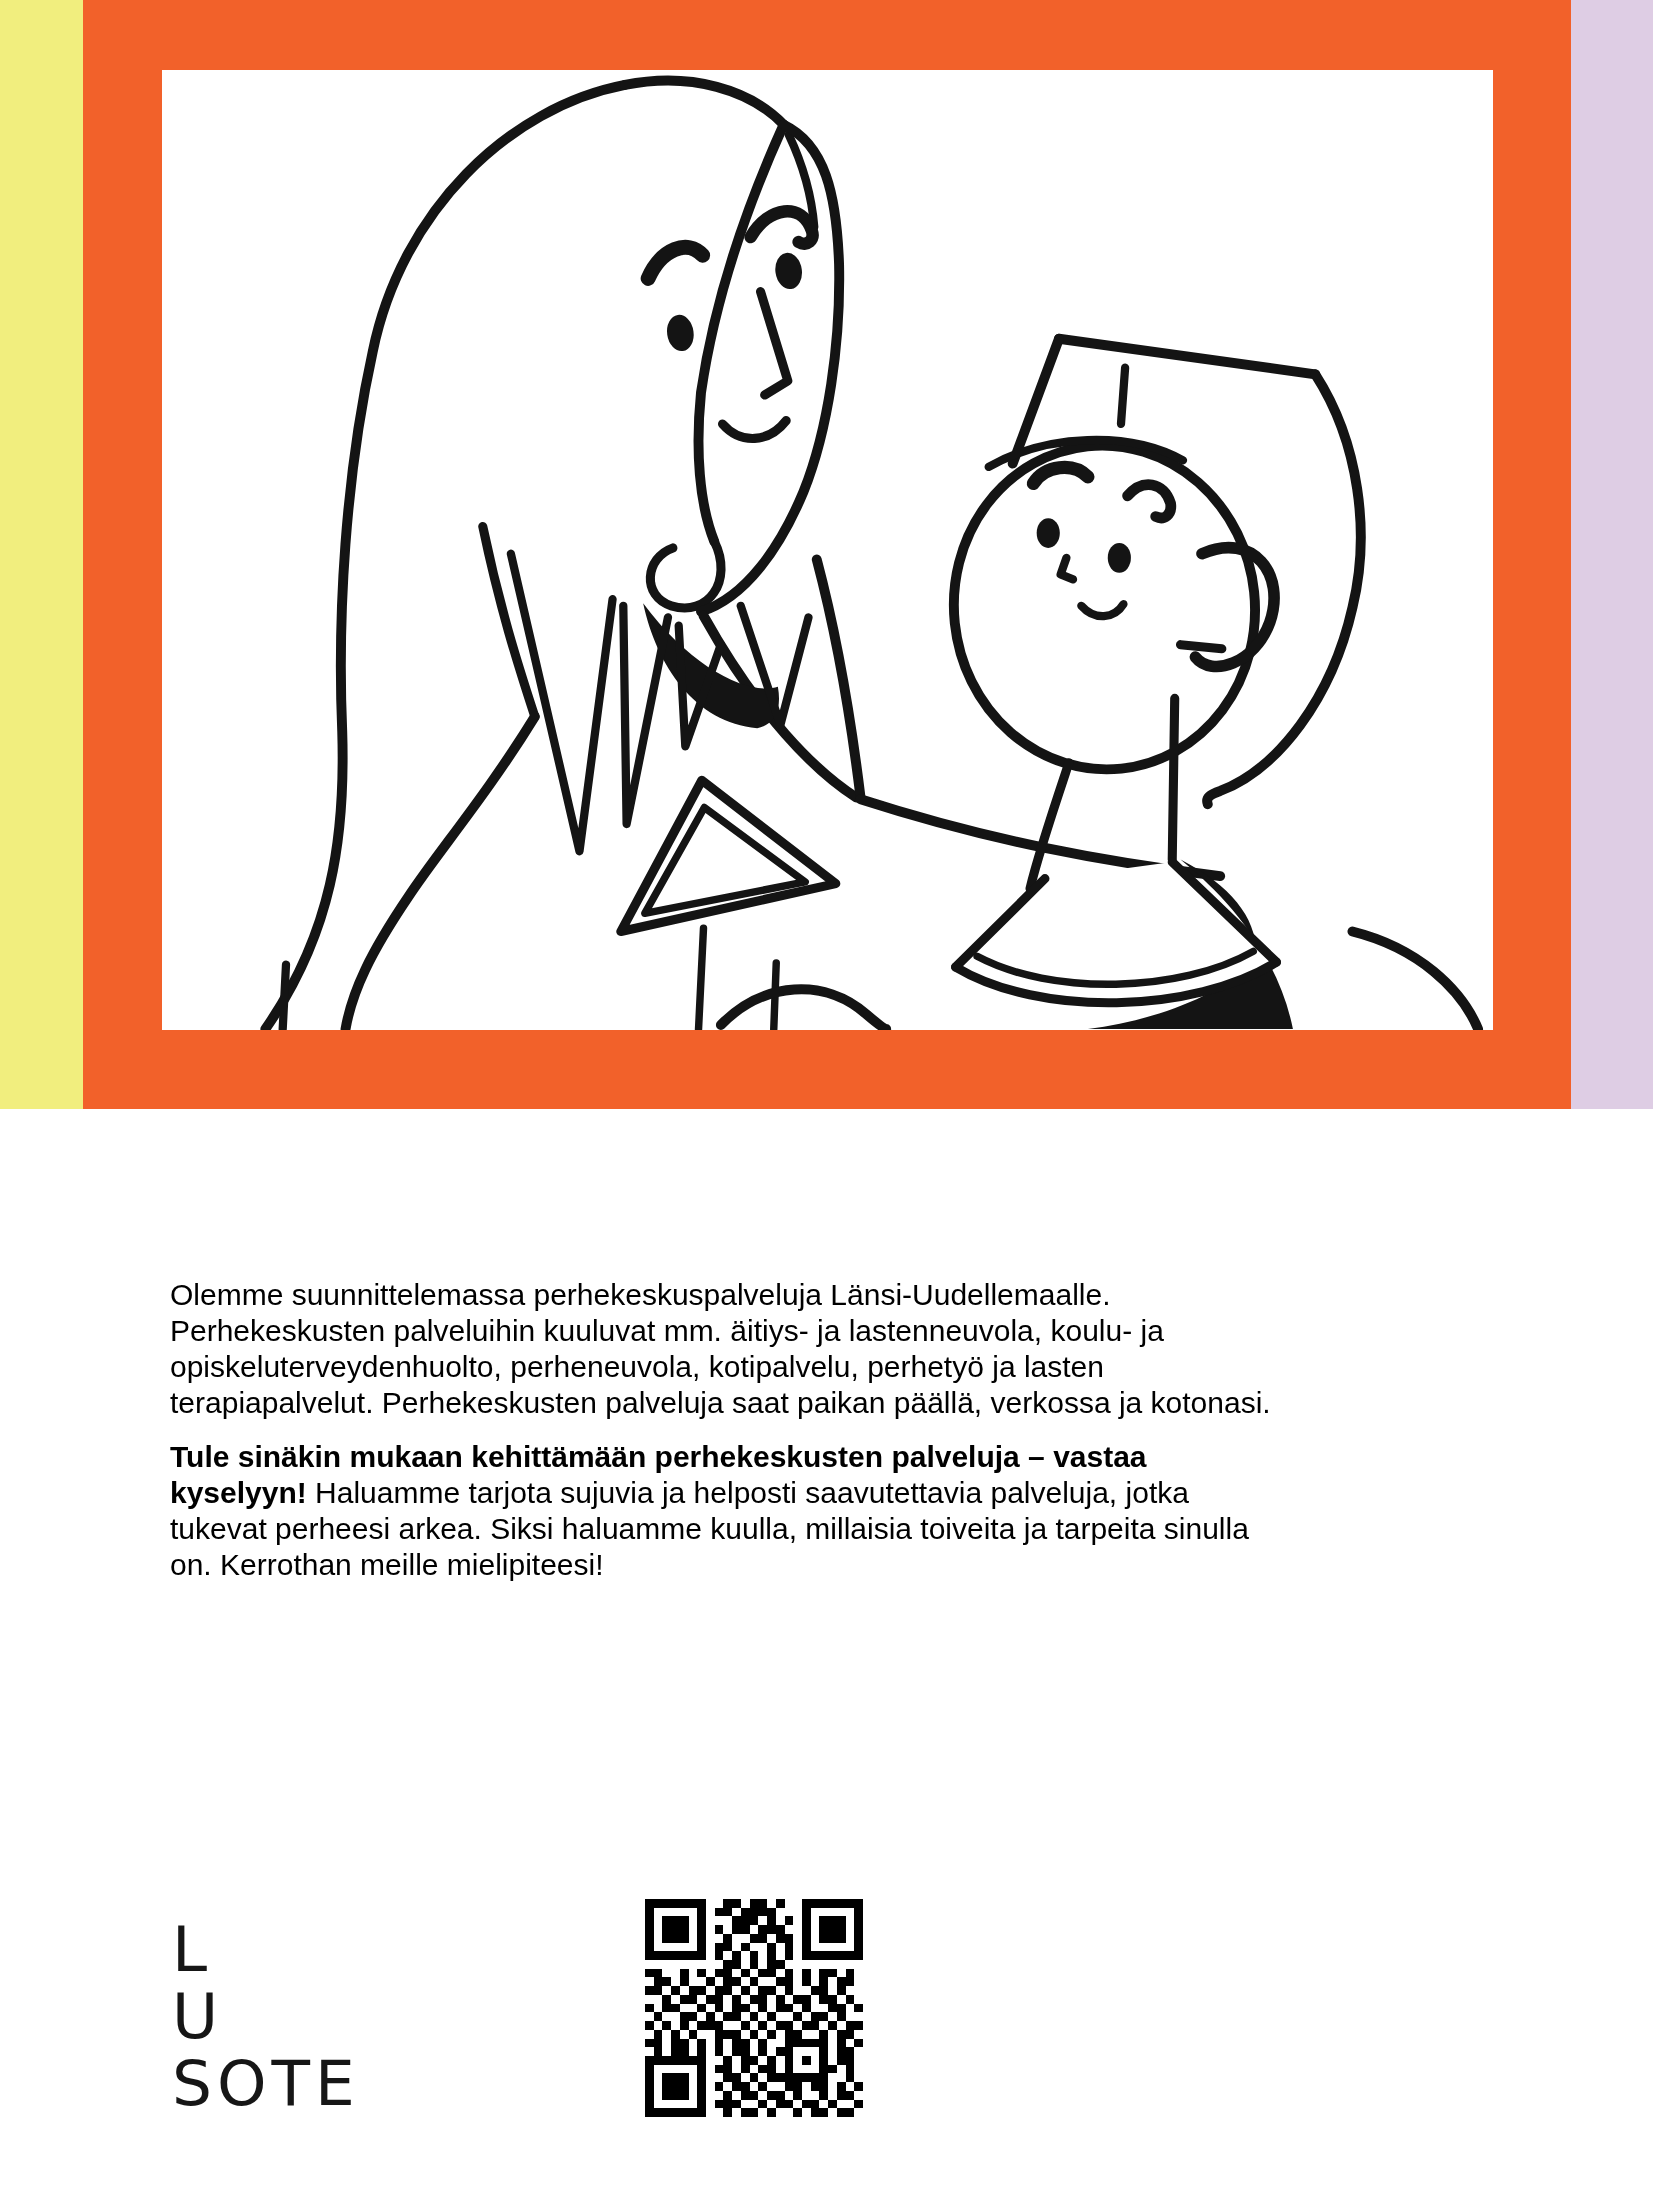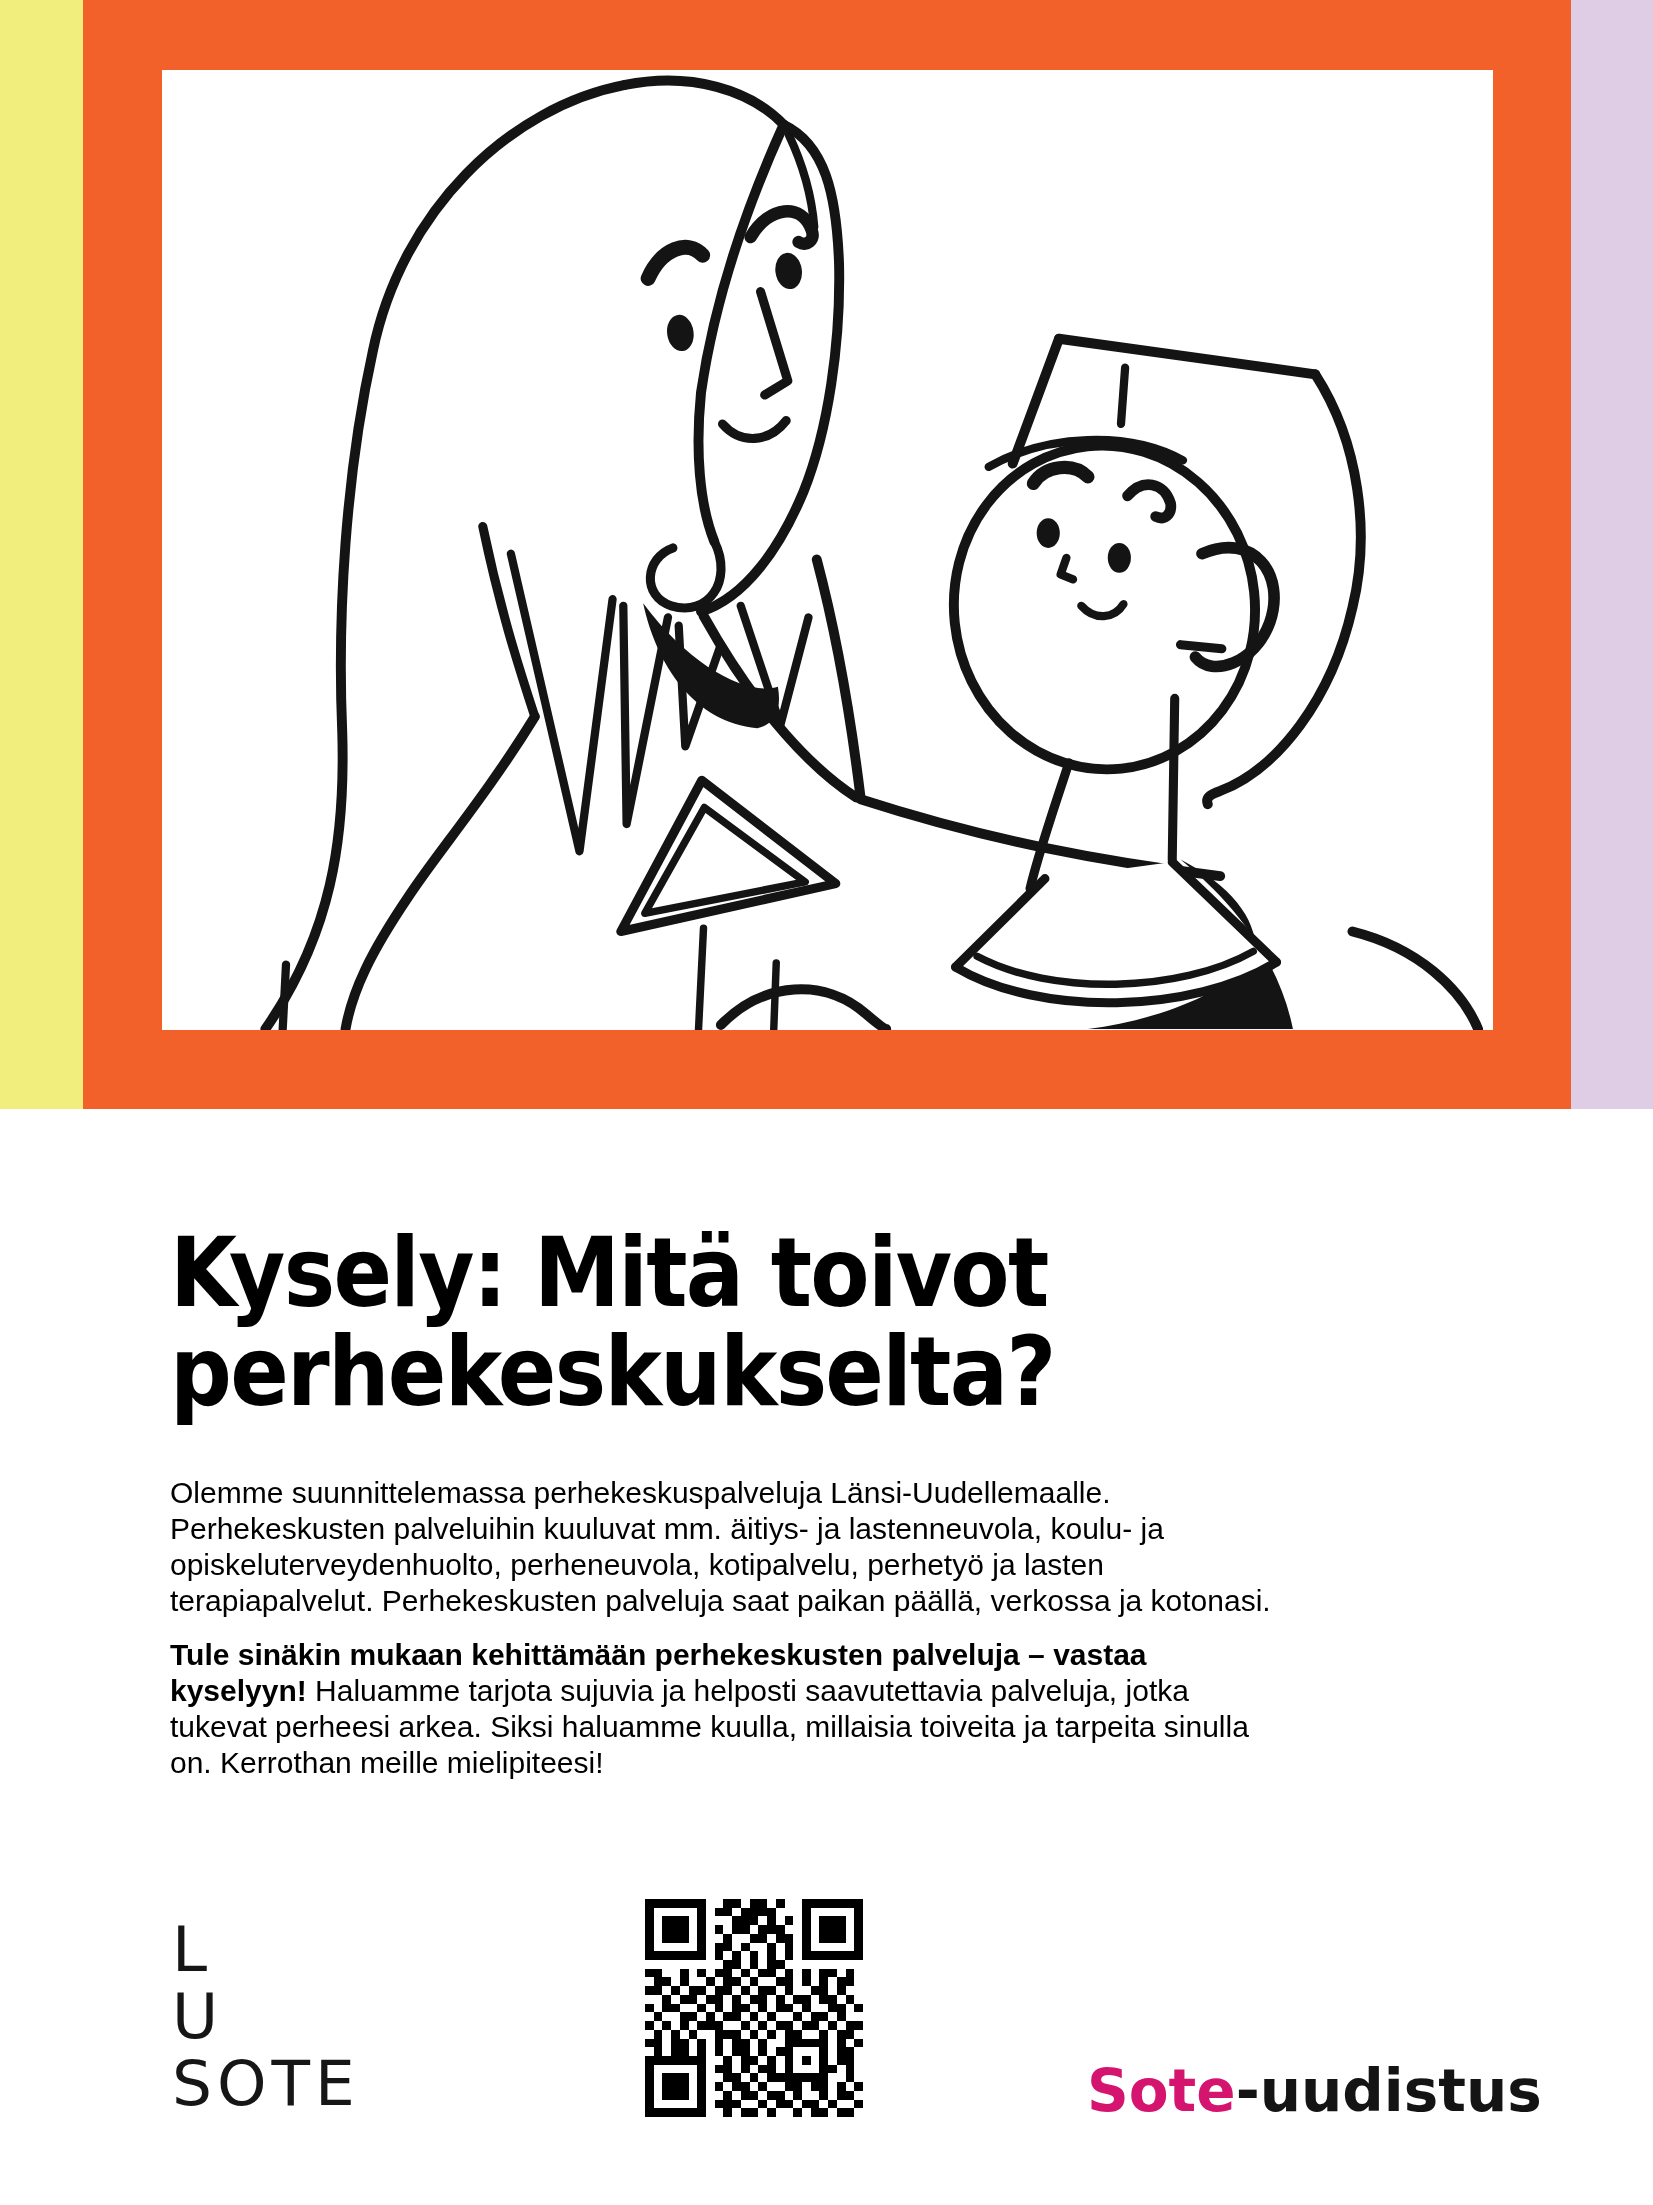--- a/index.html
+++ b/index.html
@@ -98,22 +98,20 @@
             <path d="M 1222 958 L 1348 1079" stroke-width="11"></path>
             <path d="M 960 1085 C 1062 1146 1248 1141 1348 1079" stroke-width="11"></path>
             <path d="M 986 1072 C 1076 1120 1232 1116 1320 1066" stroke-width="9"></path>
           </g>
         </svg>
       </div>
     </div>
   </div>
 
   <div class="content" style="color: rgb(0, 0, 0);">
-    <h1 class="headline">Kysely: Mitä toivot
-perhekeskukselta?</h1>
     <div class="body-text" id="paragraphs">
         <p><span class="seg-regular">Olemme suunnittelemassa perhekeskuspalveluja Länsi-Uudellemaalle.
 Perhekeskusten palveluihin kuuluvat mm. äitiys- ja lastenneuvola, koulu- ja
 opiskeluterveydenhuolto, perheneuvola, kotipalvelu, perhetyö ja lasten
 terapiapalvelut. Perhekeskusten palveluja saat paikan päällä, verkossa ja kotonasi.</span></p>
         <p><span class="seg-bold">Tule sinäkin mukaan kehittämään perhekeskusten palveluja – vastaa
 kyselyyn!</span><span class="seg-regular"> Haluamme tarjota sujuvia ja helposti saavutettavia palveluja, jotka
 tukevat perheesi arkea. Siksi haluamme kuulla, millaisia toiveita ja tarpeita sinulla
 on. Kerrothan meille mielipiteesi!</span></p>
       </div>
@@ -746,18 +744,15 @@
       <i style="background: rgb(0, 0, 0);"></i>
       <i></i>
       <i style="background: rgb(0, 0, 0);"></i>
       <i style="background: rgb(0, 0, 0);"></i>
       <i></i>
       <i style="background: rgb(0, 0, 0);"></i>
       <i style="background: rgb(0, 0, 0);"></i>
       <i></i>
     </div>
 
-  <div class="brand">
-    <span class="pink" style="color: rgb(212, 20, 110);">Sote</span><span class="black" style="color: rgb(20, 20, 20);">-uudistus</span>
-  </div>
 
 </div>
 
 
 </body></html>

